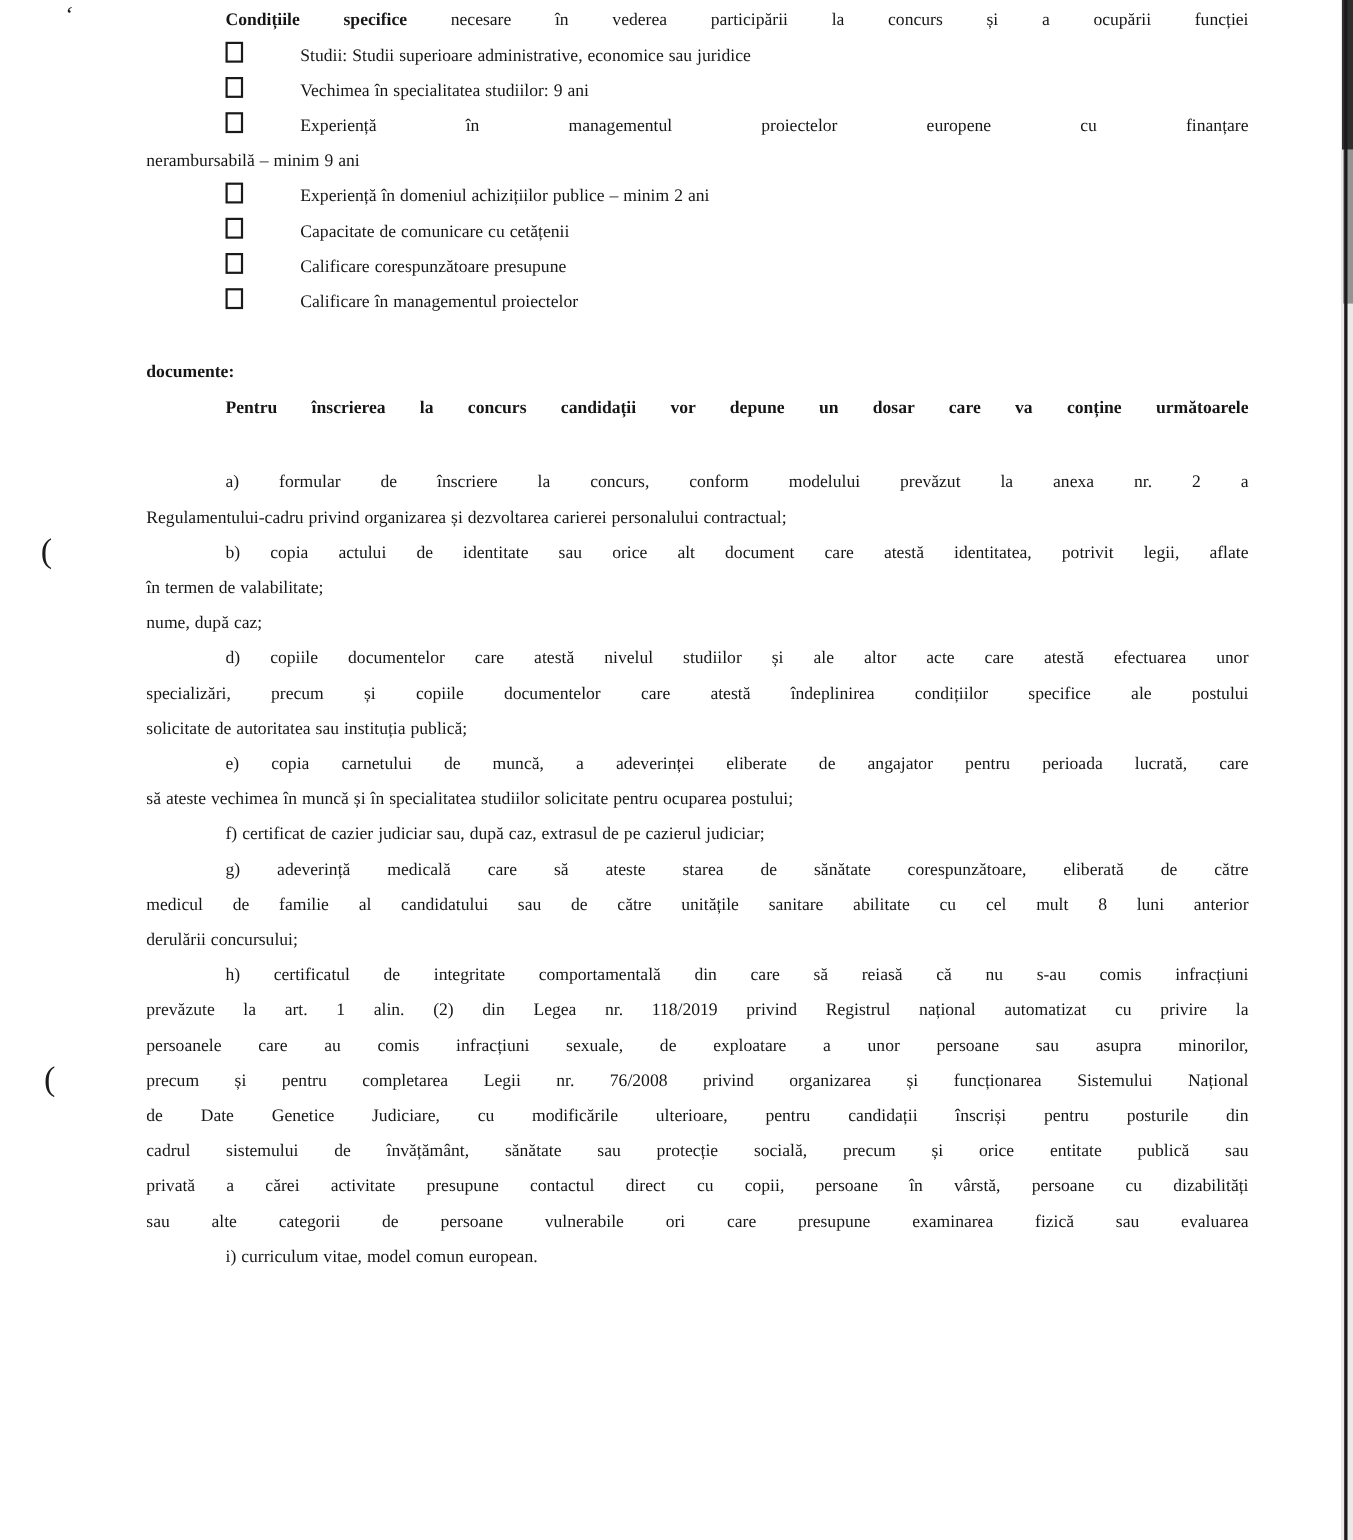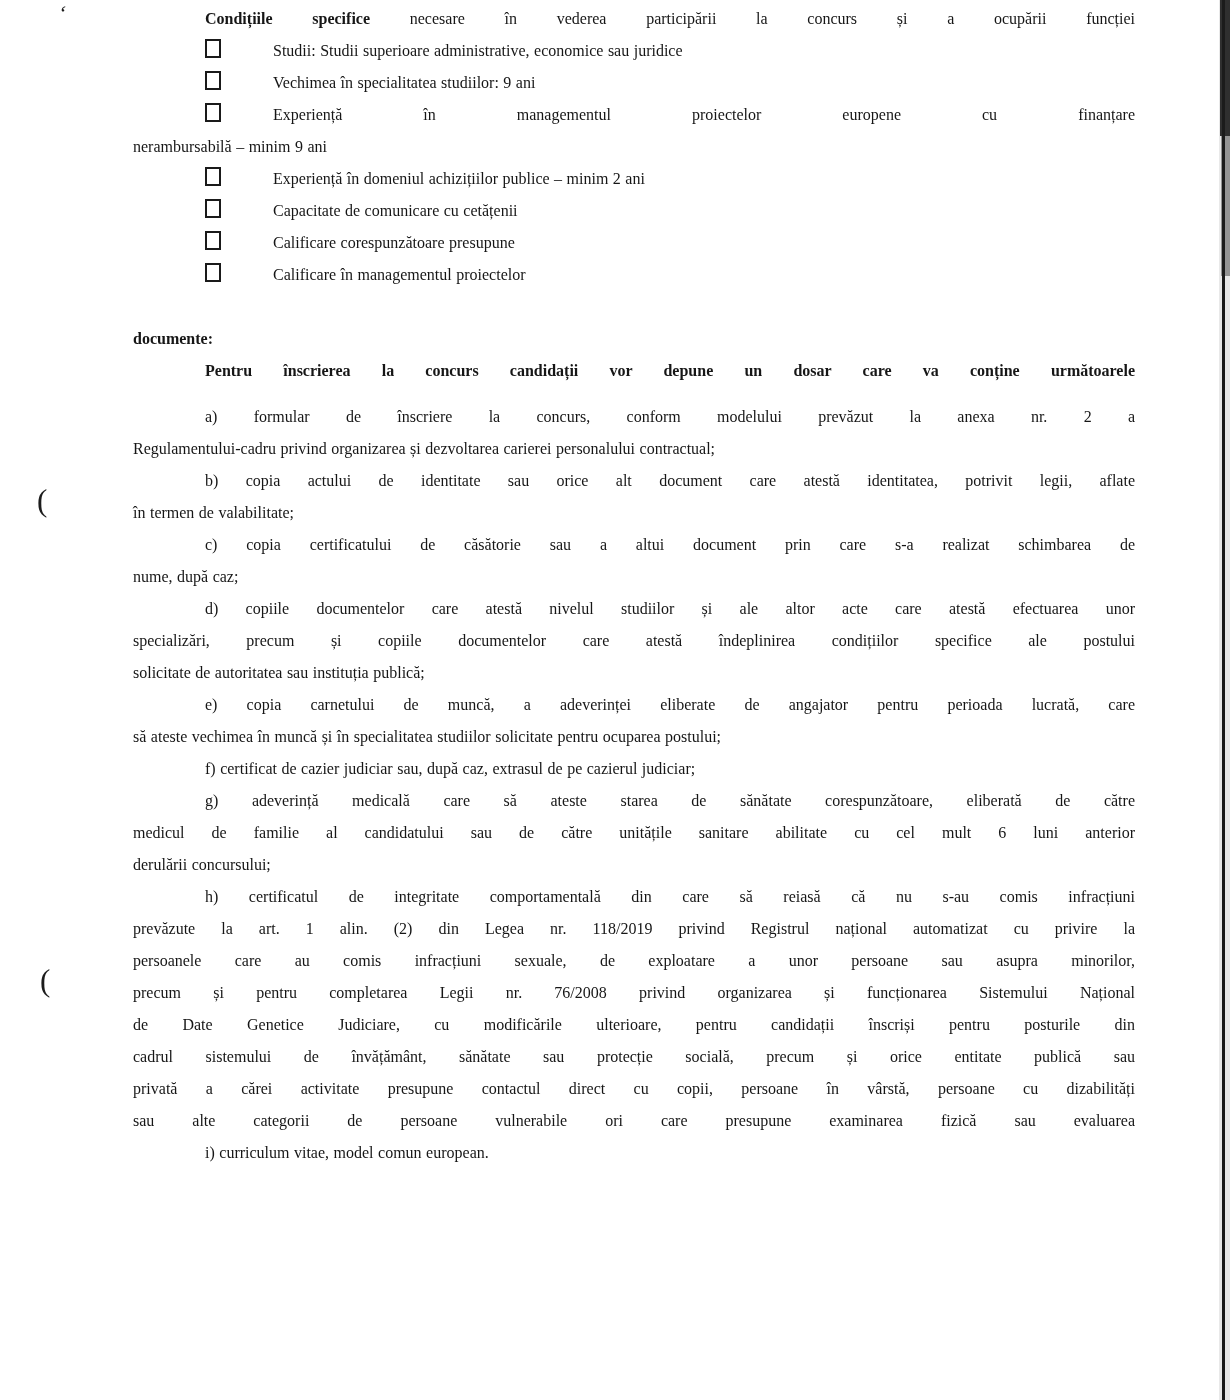--- a/index.html
+++ b/index.html
@@ -125,47 +125,46 @@
       <div class="block">
         <div class="line first"><span class="checkbox"></span><span>Calificare corespunzătoare presupune</span></div>
       </div>
       <div class="block">
         <div class="line first"><span class="checkbox"></span><span>Calificare în managementul proiectelor</span></div>
       </div>
       <div class="block bold" style="margin-top: 32px;">
         <div class="line"><span>documente:</span></div>
         <div class="line stretch first"><span>Pentru înscrierea la concurs candidații vor depune un dosar care va conține următoarele</span></div>
       </div>
-      <div class="block" style="margin-top: 14px;">
+      <div class="block" style="margin-top: 36px;">
         <div class="line stretch first"><span>a)  formular  de  înscriere  la  concurs,  conform  modelului  prevăzut  la  anexa  nr.  2  a</span></div>
         <div class="line"><span>Regulamentului-cadru privind organizarea și dezvoltarea carierei personalului contractual;</span></div>
       </div>
       <div class="block">
         <div class="line stretch first"><span>b) copia actului de identitate sau orice alt document care atestă identitatea, potrivit legii, aflate</span></div>
         <div class="line"><span>în termen de valabilitate;</span></div>
       </div>
       <div class="block">
-        <div class="line stretch first"><span>c) copia certificatului de căsătorie sau a altui document prin care s-a realizat schimbarea de</span></div>
         <div class="line"><span>nume, după caz;</span></div>
       </div>
       <div class="block">
         <div class="line stretch first"><span>d) copiile documentelor care atestă nivelul studiilor și ale altor acte care atestă efectuarea unor</span></div>
         <div class="line stretch"><span>specializări, precum și copiile documentelor care atestă îndeplinirea condițiilor specifice ale postului</span></div>
         <div class="line"><span>solicitate de autoritatea sau instituția publică;</span></div>
       </div>
       <div class="block">
         <div class="line stretch first"><span>e) copia carnetului de muncă, a adeverinței eliberate de angajator pentru perioada lucrată, care</span></div>
         <div class="line"><span>să ateste vechimea în muncă și în specialitatea studiilor solicitate pentru ocuparea postului;</span></div>
       </div>
       <div class="block">
         <div class="line first"><span>f) certificat de cazier judiciar sau, după caz, extrasul de pe cazierul judiciar;</span></div>
       </div>
       <div class="block">
         <div class="line stretch first"><span>g) adeverință medicală care să ateste starea de sănătate corespunzătoare, eliberată de către</span></div>
-        <div class="line stretch"><span>medicul de familie al candidatului sau de către unitățile sanitare abilitate cu cel mult 6 luni anterior</span></div>
+        <div class="line stretch"><span>medicul de familie al candidatului sau de către unitățile sanitare abilitate cu cel mult 8 luni anterior</span></div>
         <div class="line"><span>derulării concursului;</span></div>
       </div>
       <div class="block">
         <div class="line stretch first"><span>h) certificatul de integritate comportamentală din care să reiasă că nu s-au comis infracțiuni</span></div>
         <div class="line stretch"><span>prevăzute la art. 1 alin. (2) din Legea nr. 118/2019 privind Registrul național automatizat cu privire la</span></div>
         <div class="line stretch"><span>persoanele care au comis infracțiuni sexuale, de exploatare a unor persoane sau asupra minorilor,</span></div>
         <div class="line stretch"><span>precum și pentru completarea Legii nr. 76/2008 privind organizarea și funcționarea Sistemului Național</span></div>
         <div class="line stretch"><span>de Date Genetice Judiciare, cu modificările ulterioare, pentru candidații înscriși pentru posturile din</span></div>
         <div class="line stretch"><span>cadrul sistemului de învățământ, sănătate sau protecție socială, precum și orice entitate publică sau</span></div>
         <div class="line stretch"><span>privată a cărei activitate presupune contactul direct cu copii, persoane în vârstă, persoane cu dizabilități</span></div>

